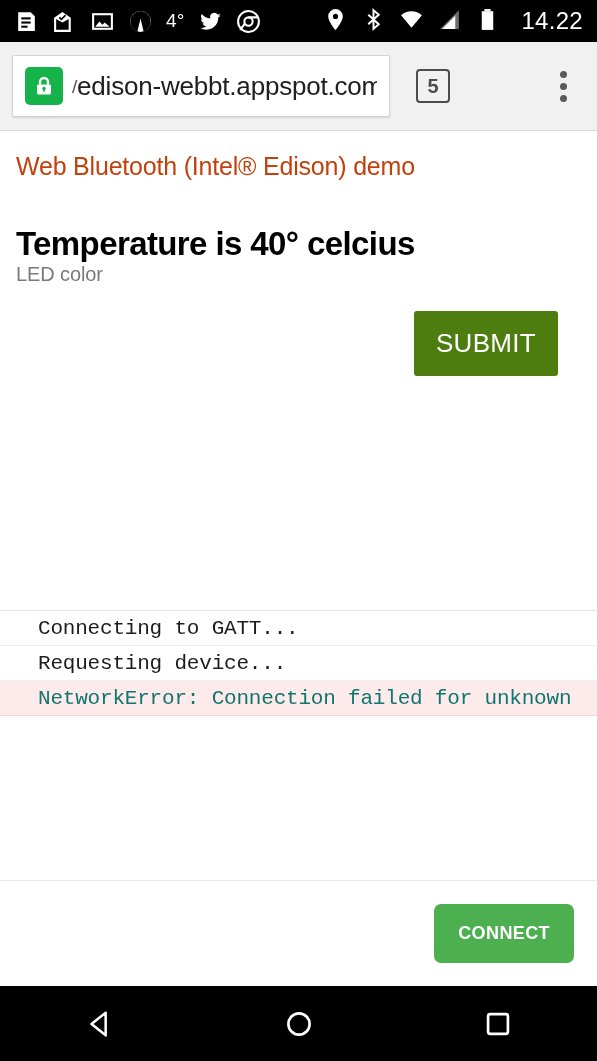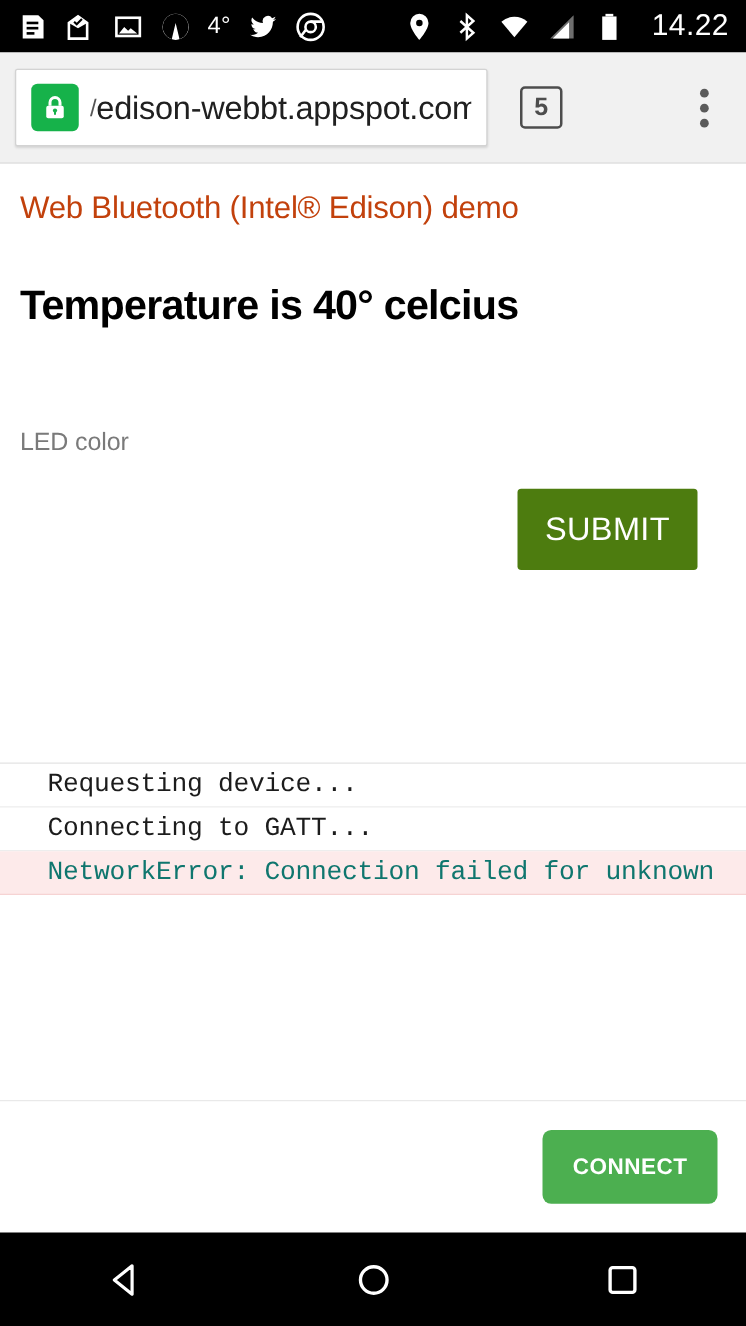--- a/index.html
+++ b/index.html
@@ -11,21 +11,21 @@
   }
   #screen { position:relative; width:597px; height:1061px; background:#fff; }
 
   
   .statusbar{
     position:absolute; left:0; top:0; width:597px; height:42px;
     background:#000; display:flex; align-items:center;
     padding:0 14px;
   }
   .sb-left{ display:flex; align-items:center; gap:13px; flex:1; }
-  .sb-right{ display:flex; align-items:center; gap:13px; }
+  .sb-right{ display:flex; gap:13px; }
   .sb-ico{ width:25px; height:25px; display:block; }
   .sb-temp{
     color:#fff; font-size:19px; letter-spacing:.2px;
     font-family:"Liberation Sans", sans-serif;
   }
   .sb-clock{
     color:#fff; font-size:24px; margin-left:8px; letter-spacing:.3px;
   }
 
   
@@ -72,21 +72,21 @@
     font-size:25px; color:#c2410c; padding-top:21px; letter-spacing:-.2px;
   }
   .temp-head{
     font-size:33px; font-weight:bold; color:#000;
     margin-top:44px; letter-spacing:-.6px;
   }
   .temp-sub{
     font-size:24px; color:#1a1a1a; margin-top:7px; letter-spacing:-.2px;
   }
 
-  .field{ margin-top:80px; }
+  .field{ }
   .field-label{ font-size:20px; color:#7a7a7a; letter-spacing:-.1px; }
   .field-input{
     display:block; width:100%; border:0; outline:0;
     border-bottom:2px solid #404040; background:transparent;
     font-family:"Liberation Sans", sans-serif;
     font-size:28px; color:#111; padding:5px 0 8px 0;
     letter-spacing:-.3px;
   }
   .field-input::placeholder{ color:#8d8d8d; }
 
@@ -220,22 +220,22 @@
       <div class="field">
         <div class="field-label">LED color</div>
       </div>
 
       <div class="submit-row">
         <button class="btn-submit">SUBMIT</button>
       </div>
     </div>
 
     <div class="log">
+      <div class="log-row">Connecting to GATT...</div>
       <div class="log-row">Requesting device...</div>
-      <div class="log-row">Connecting to GATT...</div>
       <div class="log-row error">NetworkError: Connection failed for unknown</div>
     </div>
 
     <div class="footer">
       <button class="btn-connect">CONNECT</button>
     </div>
   </div>
 
   <div class="navbar">
     <div class="nav-btn">

